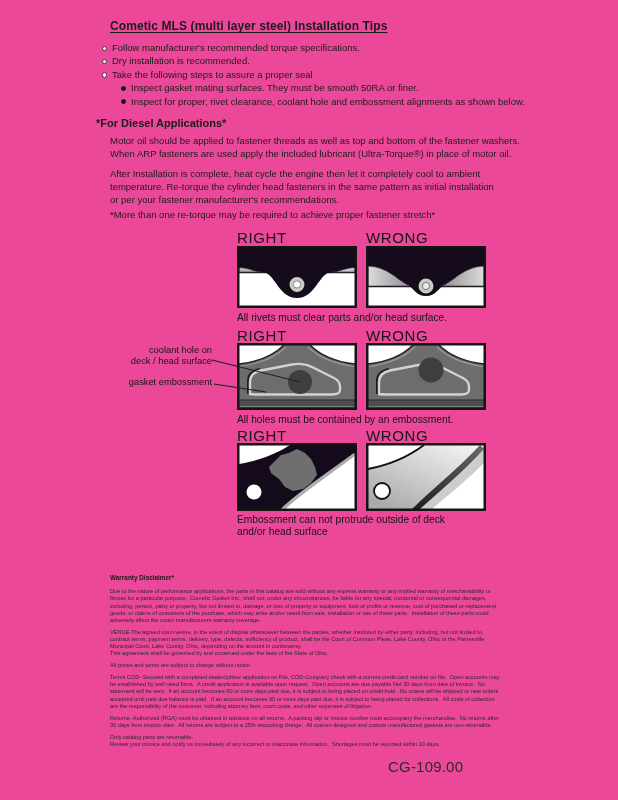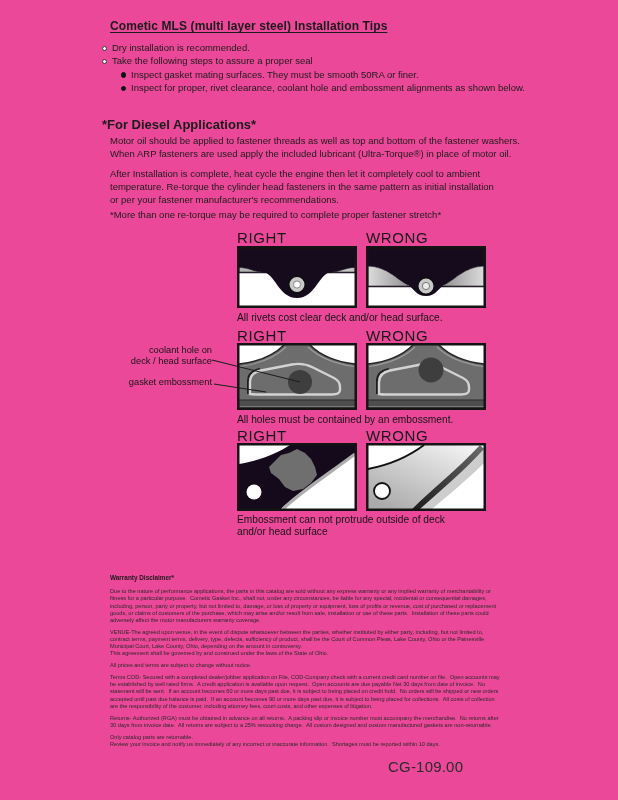--- a/index.html
+++ b/index.html
@@ -8,53 +8,54 @@
   .abs{position:absolute;}
   .pre{white-space:pre;}
   .title{left:110px;top:19px;font-size:12px;font-weight:bold;text-decoration:underline;
          text-underline-offset:2px;letter-spacing:.1px;}
   .bullets{left:102px;top:41px;font-size:9.5px;line-height:13.4px;}
   .brow{position:relative;padding-left:10px;}
   .brow .dot{position:absolute;left:0;top:4.6px;width:3.2px;height:3.2px;border-radius:50%;
              border:1px solid #3a3a3a;background:#fff;}
   .brow.sub{margin-left:19px;}
   .brow.sub .dot{background:#111;border-color:#111;}
-  .h2{left:102px;top:117px;font-size:13px;font-weight:bold;}
+  .h2{left:96px;top:117px;font-size:11px;font-weight:bold;}
   .body-par{left:110px;font-size:9.5px;line-height:13.2px;}
   .dlabel{width:120px;text-align:left;font-size:15px;font-weight:400;letter-spacing:.6px;color:#161616;}
   .dcap{left:237px;font-size:10.2px;font-weight:500;line-height:12px;color:#141414;}
   .sidelabel{font-size:9.3px;line-height:11px;text-align:right;color:#161616;white-space:pre;}
   .panel{display:block;}
   .warranty{left:110px;top:574px;font-size:5.6px;line-height:7.2px;color:#2a2a2a;}
   .warranty .whead{font-size:6.4px;font-weight:bold;margin:0 0 7px 0;color:#1a1a1a;}
   .warranty p{margin:0 0 4.6px 0;white-space:pre;}
   .footer-code{left:388px;top:758px;font-size:15px;color:#2b2b2b;letter-spacing:.2px;}
   svg{display:block;}
 </style>
 </head>
 <body>
 
 <div class="page">
 
   <div class="abs title">Cometic MLS (multi layer steel) Installation Tips</div>
 
   <div class="abs bullets">
+    <div class="brow"><span class="dot"></span><span>Follow manufacturer's recommended torque specifications.</span></div>
     <div class="brow"><span class="dot"></span><span>Dry installation is recommended.</span></div>
     <div class="brow"><span class="dot"></span><span>Take the following steps to assure a proper seal</span></div>
     <div class="brow sub"><span class="dot"></span><span>Inspect gasket mating surfaces.  They must be smooth 50RA or finer.</span></div>
     <div class="brow sub"><span class="dot"></span><span>Inspect for proper, rivet clearance, coolant hole and embossment alignments as shown below.</span></div>
   </div>
 
   <div class="abs h2">*For Diesel Applications*</div>
   <div class="abs body-par pre" style="top:134px;">Motor oil should be applied to fastener threads as well as top and bottom of the fastener washers.
 When ARP fasteners are used apply the included lubricant (Ultra-Torque®) in place of motor oil.</div>
   <div class="abs body-par pre" style="top:167px;">After Installation is complete, heat cycle the engine then let it completely cool to ambient
 temperature. Re-torque the cylinder head fasteners in the same pattern as initial installation
 or per your fastener manufacturer's recommendations.</div>
-  <div class="abs body-par pre" style="top:208px;">*More than one re-torque may be required to complete proper fastener stretch*</div>
+  <div class="abs body-par pre" style="top:208px;">*More than one re-torque may be required to achieve proper fastener stretch*</div>
 
   <div class="abs dlabel" style="left:237px;top:229px;">RIGHT</div>
   <div class="abs dlabel" style="left:366px;top:229px;">WRONG</div>
 
   <svg class="abs panel" style="left:237px;top:246px;" width="120" height="62" viewBox="0 0 120 62">
     <rect x="0" y="0" width="120" height="62" fill="#ffffff"></rect>
     <line x1="2" y1="26.5" x2="118" y2="26.5" stroke="#1c1020" stroke-width="1.6"></line>
     <path d="M2,21.5 C12,21.5 17,26 25,26 L2,26 Z" fill="#b5b5b5" stroke="#333" stroke-width="0.7"></path>
     <path d="M118,21.5 C108,21.5 103,26 95,26 L118,26 Z" fill="#c6c6c6" stroke="#333" stroke-width="0.7"></path>
     <path d="M2,2 H118 V21.5 C108,21.5 103,26 95,26 C82,26 79,52 60,52 C41,52 38,26 25,26 C17,26 12,21.5 2,21.5 Z" fill="#160b1d"></path>
@@ -77,21 +78,21 @@
     <rect x="0" y="0" width="120" height="62" fill="#ffffff"></rect>
     <line x1="2" y1="40.5" x2="118" y2="40.5" stroke="#1c1020" stroke-width="1.6"></line>
     <path d="M2,20 C22,21 30,33 42,39 L42,40 L2,40 Z" fill="url(#wedgeL)" stroke="#333" stroke-width="0.7"></path>
     <path d="M118,20 C98,21 90,33 78,39 L78,40 L118,40 Z" fill="url(#wedgeR)" stroke="#333" stroke-width="0.7"></path>
     <path d="M2,2 H118 V20 C98,21 90,33 78,39 C72,42.5 70,50 60,50 C50,50 48,42.5 42,39 C30,33 22,21 2,20 Z" fill="#160b1d"></path>
     <circle cx="60" cy="40" r="8.3" fill="#c9c9c9" stroke="#0e0e0e" stroke-width="1.6"></circle>
     <circle cx="60" cy="40" r="3.6" fill="#ececec" stroke="#777" stroke-width="1"></circle>
     <rect x="1.25" y="1.25" width="117.5" height="59.5" fill="none" stroke="#141414" stroke-width="2.5"></rect>
   </svg>
 
-  <div class="abs dcap" style="top:312px;">All rivets cost clear deck and/or head surface.</div>
+  <div class="abs dcap" style="top:312px;">All rivets must clear parts and/or head surface.</div>
 
   <div class="abs dlabel" style="left:237px;top:327px;">RIGHT</div>
   <div class="abs dlabel" style="left:366px;top:327px;">WRONG</div>
 
   <div class="abs sidelabel" style="left:128px;top:345px;width:84px;">coolant hole on
 deck / head surface</div>
   <div class="abs sidelabel" style="left:118px;top:377px;width:94px;">gasket embossment</div>
 
   <svg class="abs panel" style="left:237px;top:343px;" width="120" height="67" viewBox="0 0 120 67">
     <rect x="0" y="0" width="120" height="67" fill="#6d6d6d"></rect>

